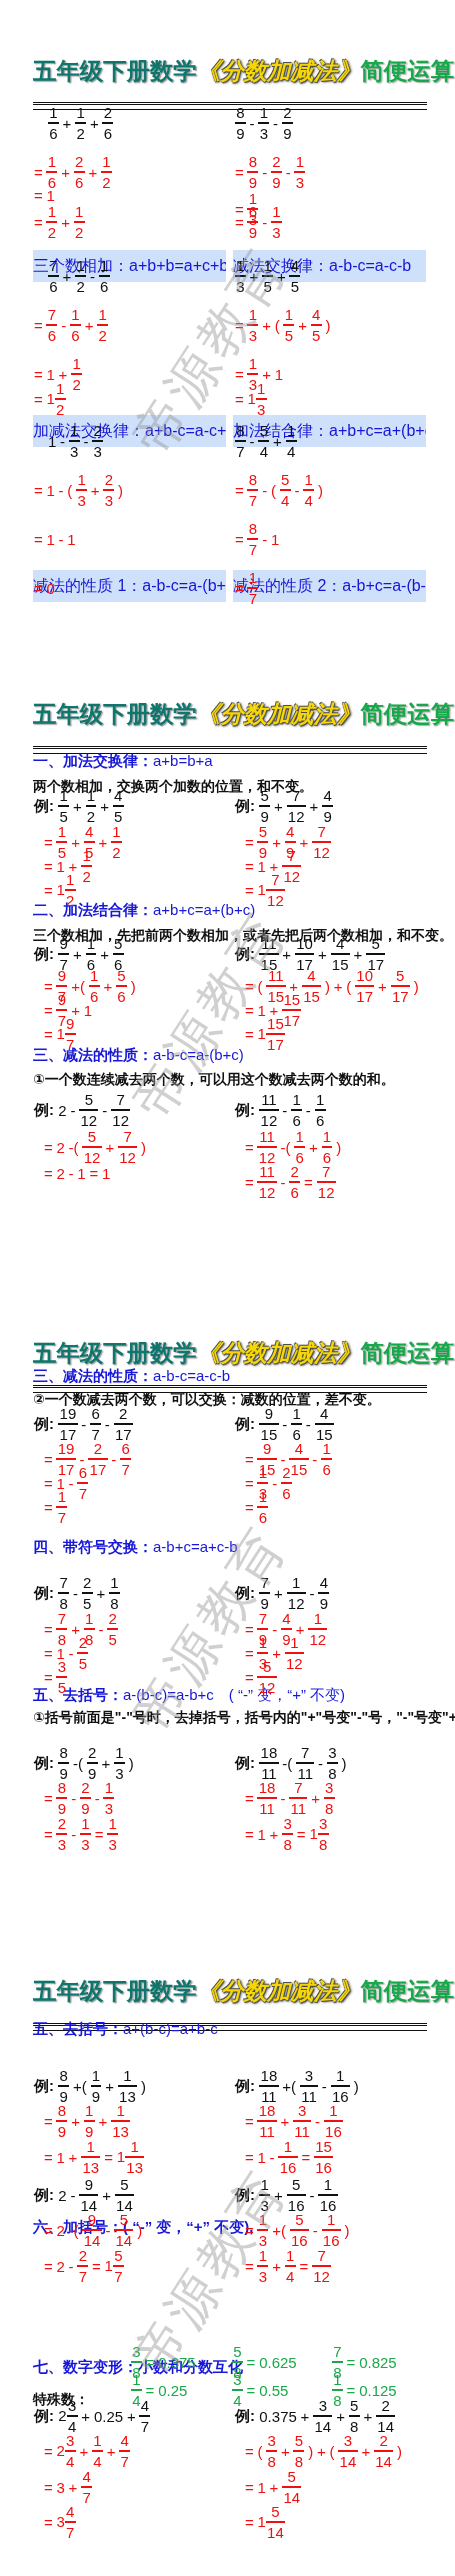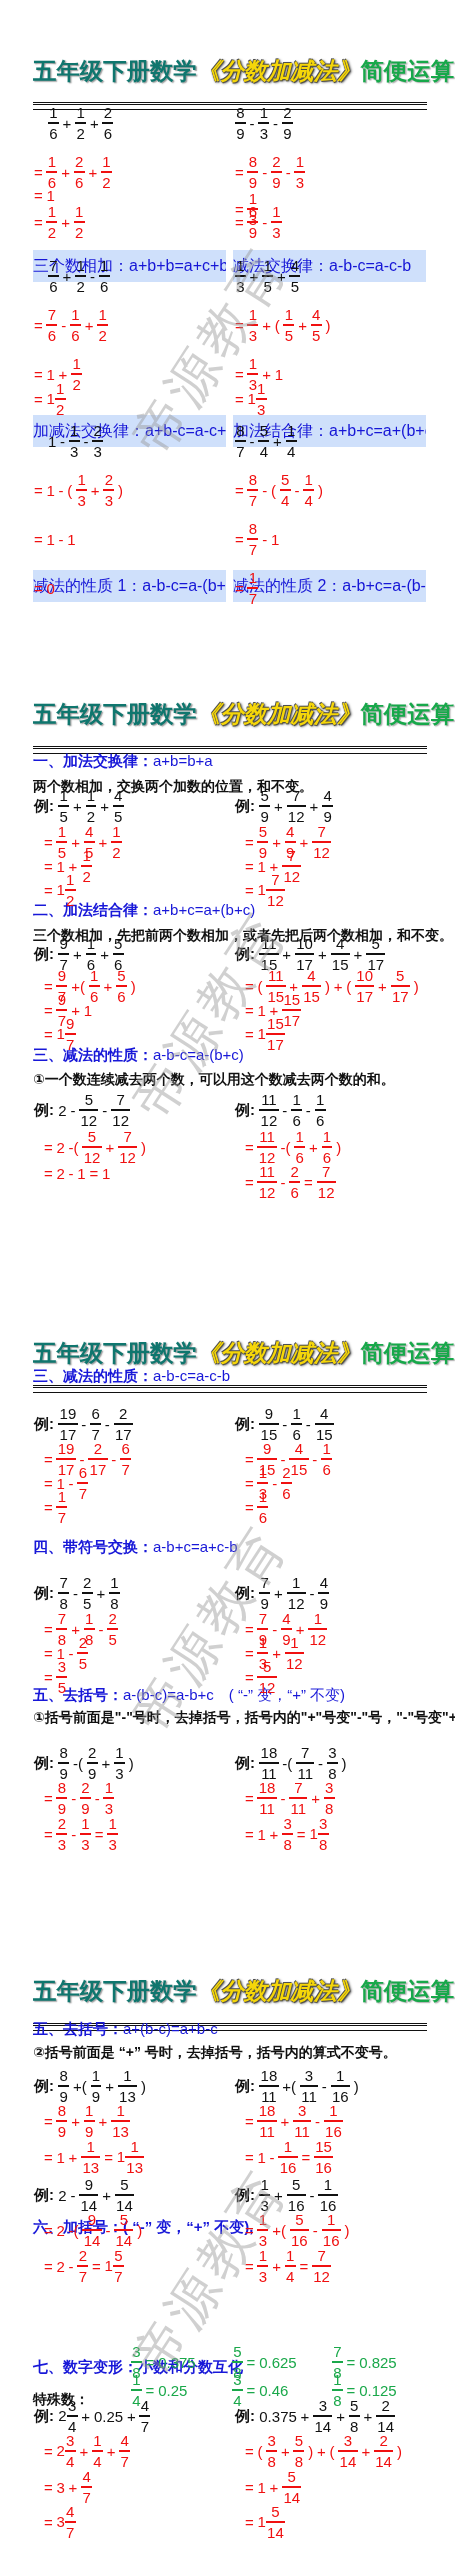--- a/index.html
+++ b/index.html
@@ -765,20 +765,21 @@
         </span>
       </div>
       <div class="watermark" style="left: 95px; top: 291px;">帝源教育</div>
     </div>
     <div class="page" style="top: 1328px; height: 632px;">
       <div class="title" style="top: 5px;"><span class="t1">五年级下册数学</span><span class="t2">《分数加减法》</span><span class="t3">简便运算</span></div>
       <div class="rule" style="top: 57px;"></div>
       <div class="heading" style="top: 39px;"><span>三、减法的性质：</span><span class="f">a-b-c=a-c-b</span></div>
       <div class="heading" style="top: 210px;"><span>四、带符号交换：</span><span class="f">a-b+c=a+c-b</span></div>
       <div class="heading" style="top: 358px;"><span>五、去括号：</span><span class="f">a-(b-c)=a-b+c　( “-” 变，“+” 不变)</span></div>
+      <div class="desc" style="top: 63px;">②一个数减去两个数，可以交换：减数的位置，差不变。</div>
       <div class="desc" style="top: 381px;">①括号前面是"-"号时，去掉括号，括号内的"+"号变"-"号，"-"号变"+"号。</div>
       <div class="expr black" style="left: 32px; top: 74px;">
         <span class="tok lbl">例:</span>
         <span class="frac">
           <span class="n">19</span>
           <span class="bar"></span>
           <span class="d">17</span>
         </span>
         <span class="tok">-</span>
         <span class="frac">
@@ -1135,21 +1136,20 @@
         </span>
       </div>
       <div class="watermark" style="left: 95px; top: 266px;">帝源教育</div>
     </div>
     <div class="page" style="top: 1966px; height: 632px;">
       <div class="title" style="top: 5px;"><span class="t1">五年级下册数学</span><span class="t2">《分数加减法》</span><span class="t3">简便运算</span></div>
       <div class="rule" style="top: 57px;"></div>
       <div class="heading" style="top: 54px;"><span>五、去括号：</span><span class="f">a+(b-c)=a+b-c</span></div>
       <div class="heading" style="top: 252px;"><span>六、加括号：( “-” 变，“+” 不变),</span><span class="f"></span></div>
       <div class="heading" style="top: 392px;"><span>七、数字变形：小数和分数互化</span><span class="f"></span></div>
-      <div class="desc" style="top: 78px;">②括号前面是 “+” 号时，去掉括号，括号内的算式不变号。</div>
       <div class="desc" style="top: 425px;">特殊数：</div>
       <div class="expr black" style="left: 32px; top: 98px;">
         <span class="tok lbl">例:</span>
         <span class="frac">
           <span class="n">8</span>
           <span class="bar"></span>
           <span class="d">9</span>
         </span>
         <span class="tok">+(</span>
         <span class="frac">
@@ -1383,21 +1383,21 @@
         <span class="tok">=</span>
         <span class="tok">0.25</span>
       </div>
       <div class="expr green" style="left: 230px; top: 402px;">
         <span class="frac">
           <span class="n">3</span>
           <span class="bar"></span>
           <span class="d">4</span>
         </span>
         <span class="tok">=</span>
-        <span class="tok">0.46</span>
+        <span class="tok">0.55</span>
       </div>
       <div class="expr green" style="left: 330px; top: 402px;">
         <span class="frac">
           <span class="n">1</span>
           <span class="bar"></span>
           <span class="d">8</span>
         </span>
         <span class="tok">=</span>
         <span class="tok">0.125</span>
       </div>

